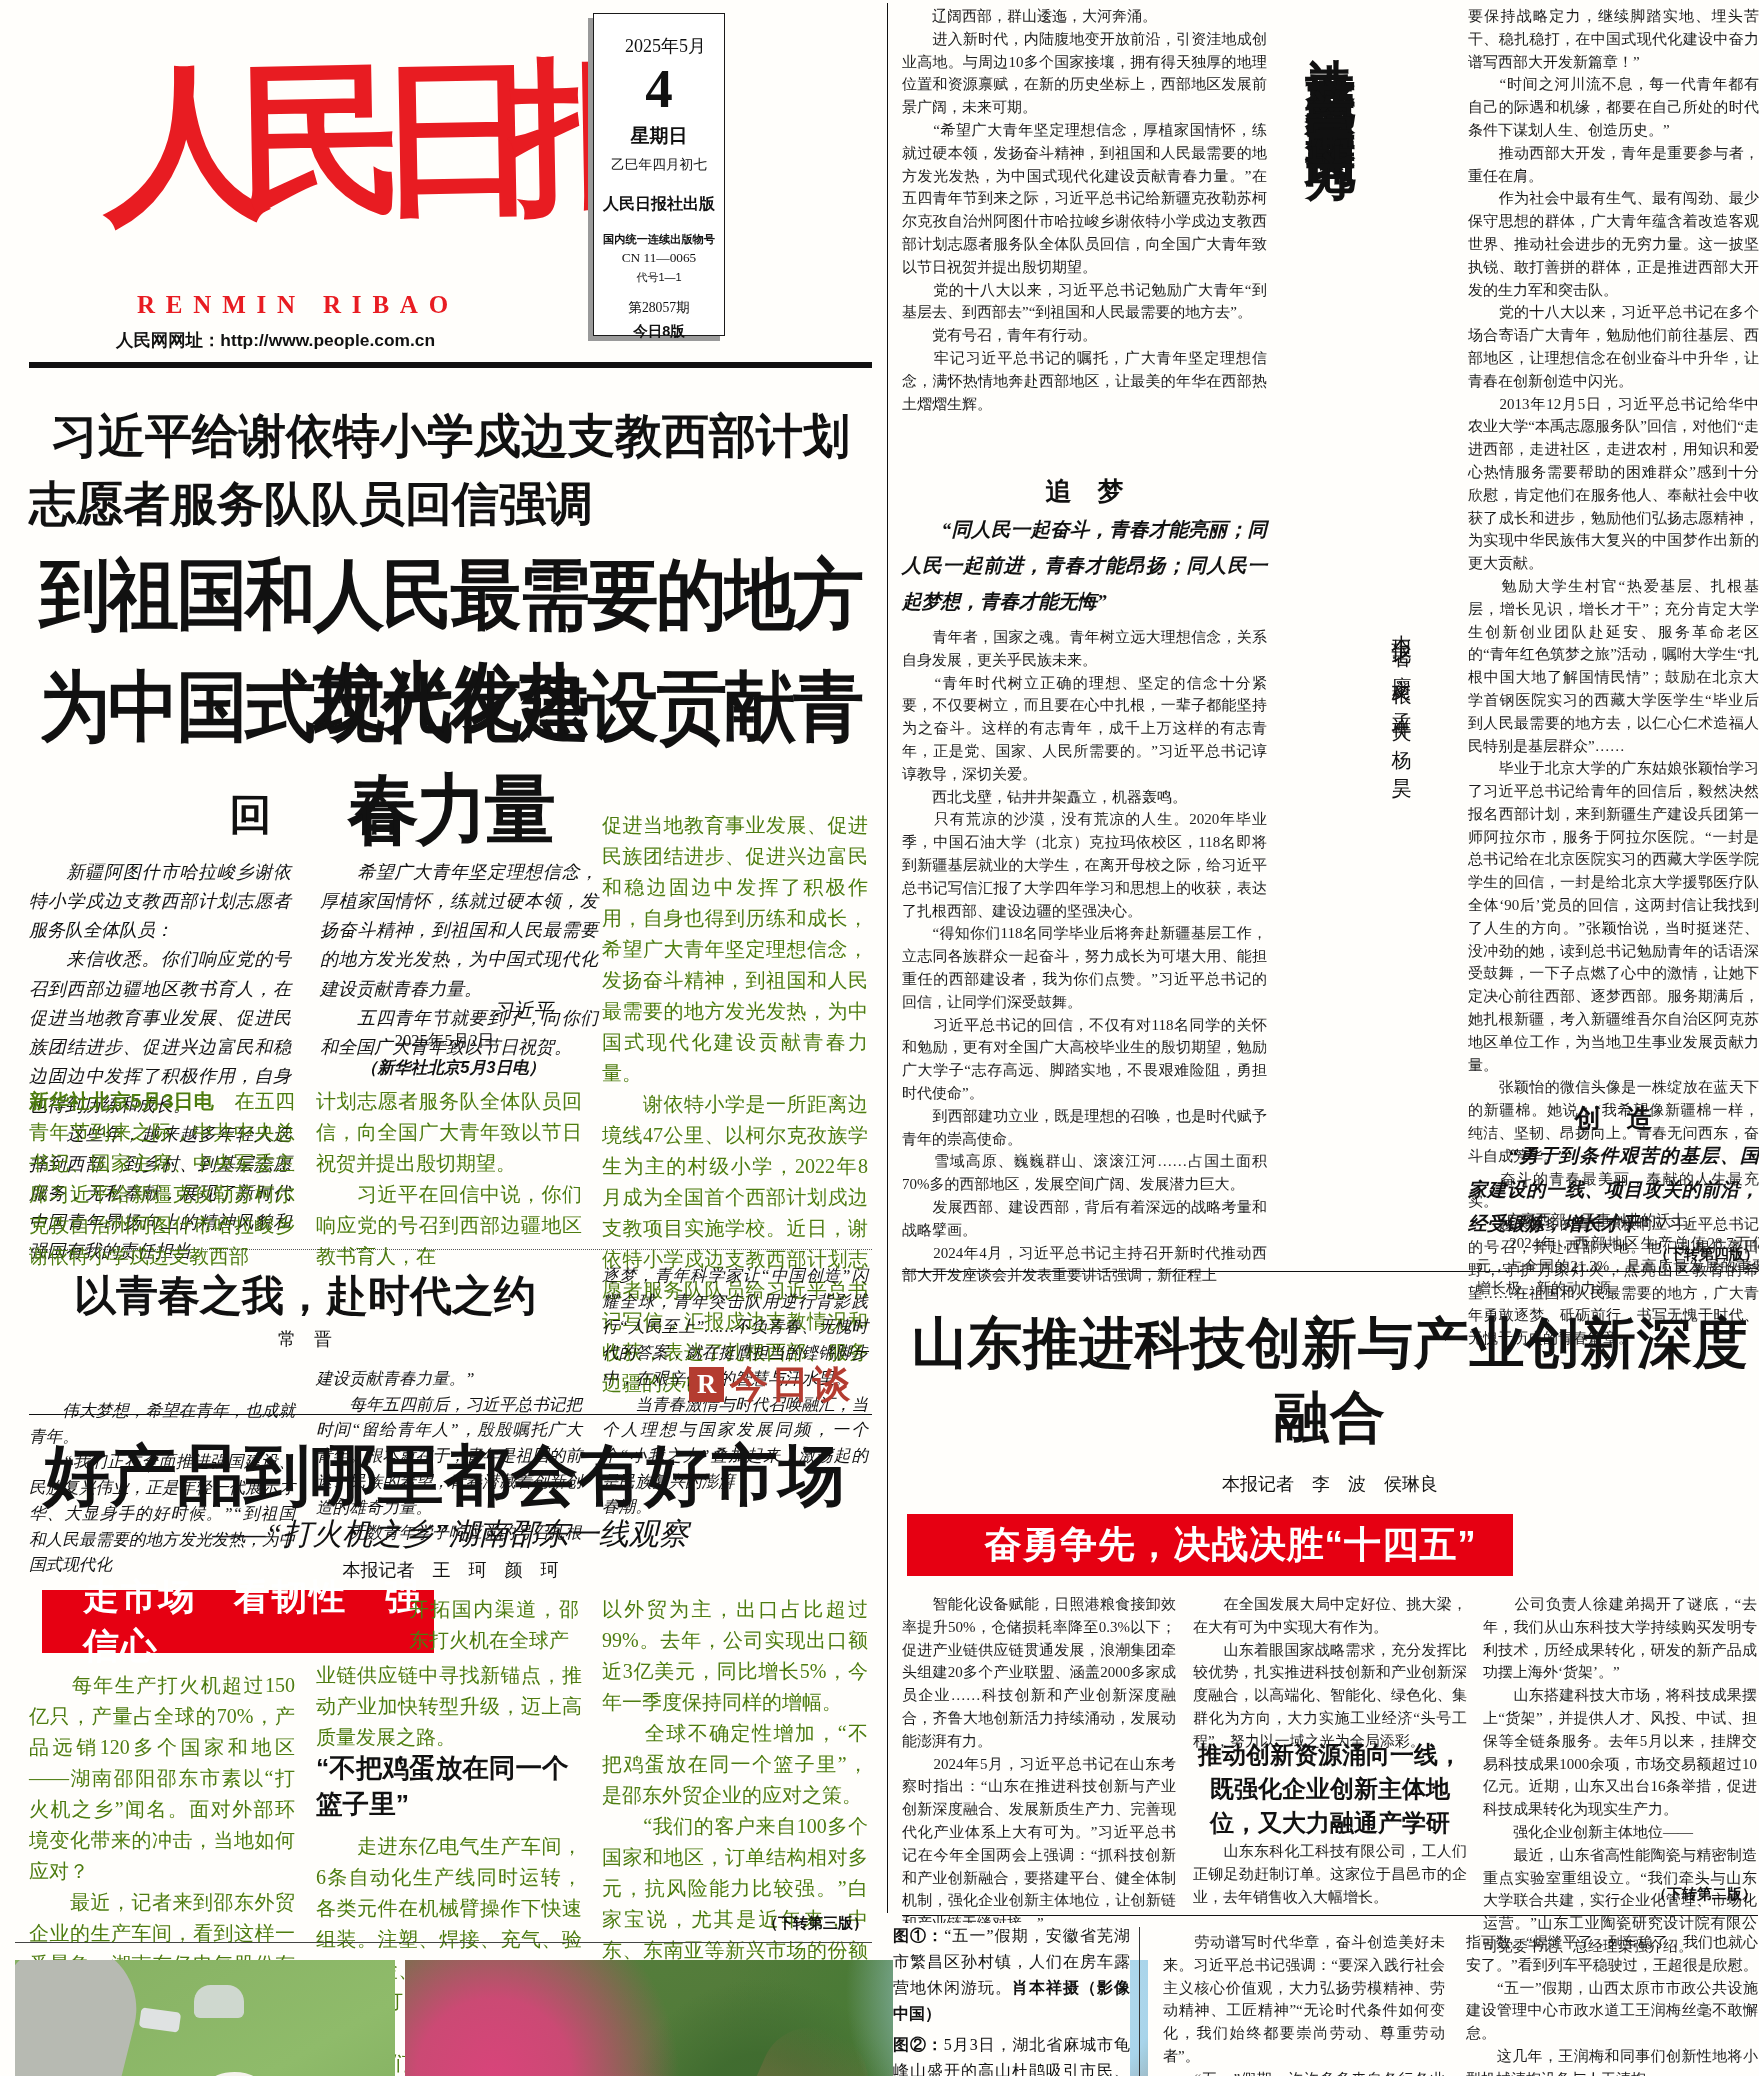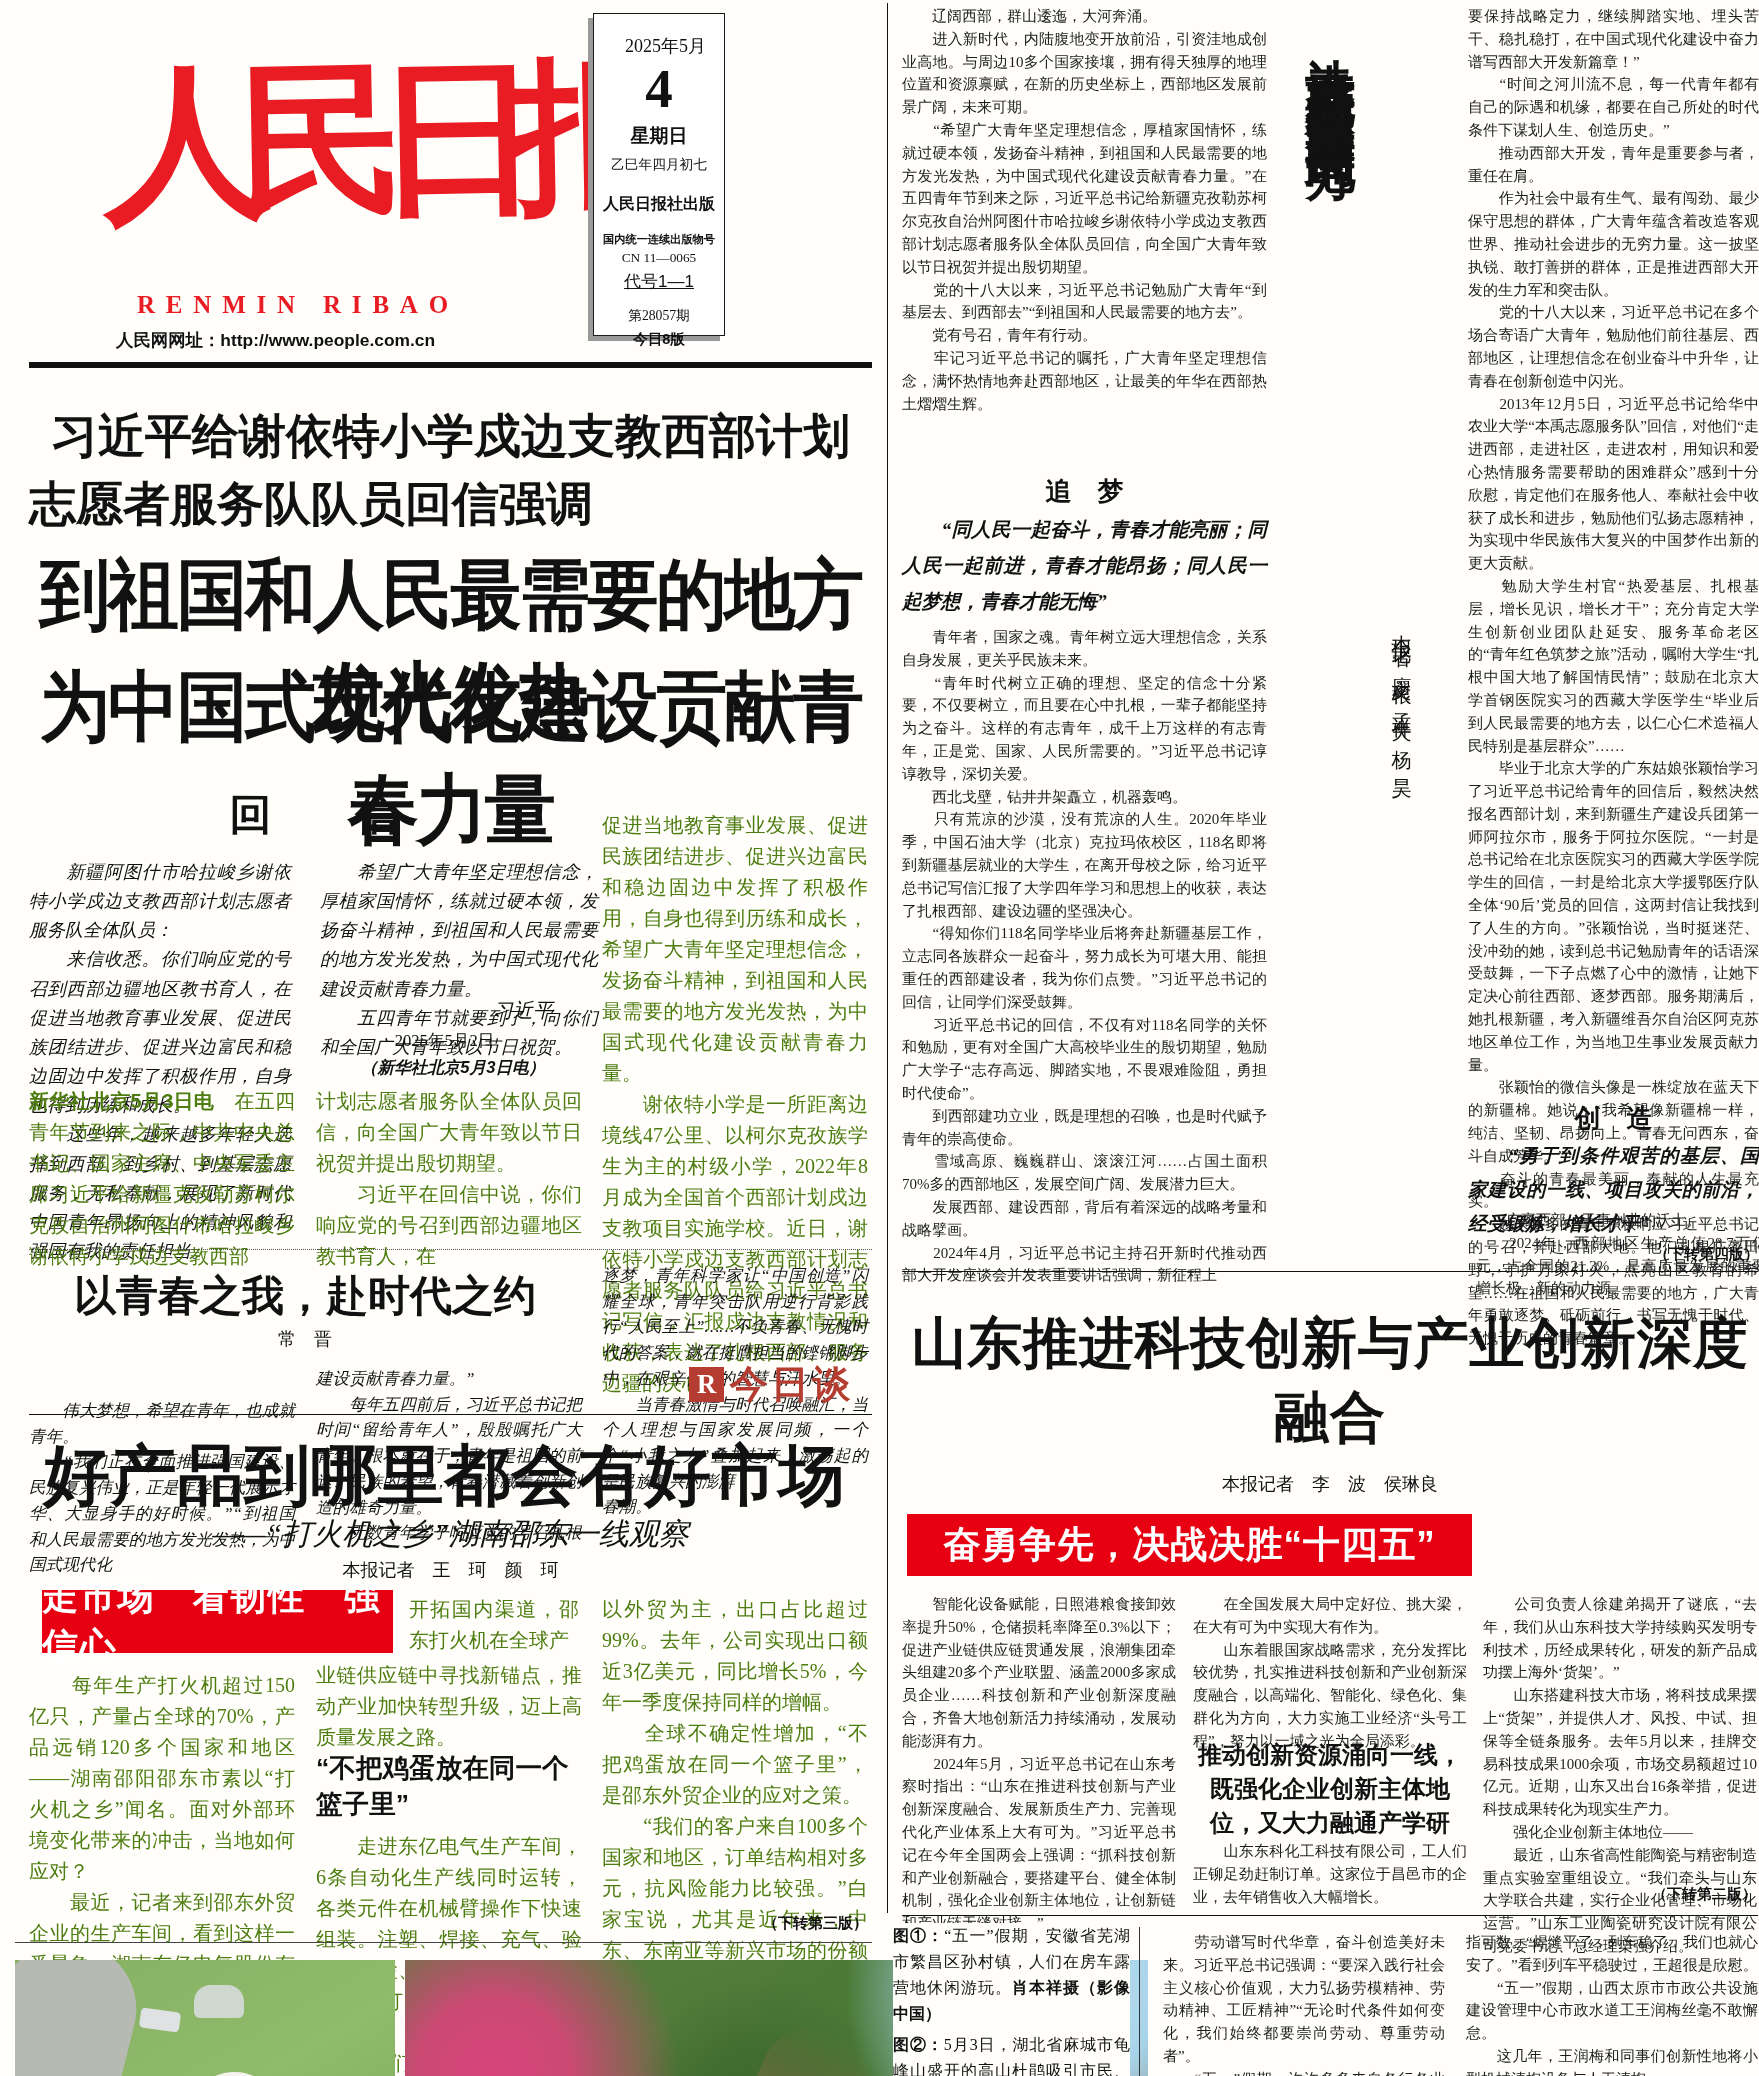--- a/index.html
+++ b/index.html
@@ -8,21 +8,21 @@
   .abs{position:absolute;}
   .serif{font-family:"Liberation Serif",serif;}
   .sans{font-family:"Liberation Sans",sans-serif;}
   .kai{font-family:"Liberation Serif",serif;font-style:italic;}
   .body-text{font-size:20px;line-height:1.55;text-align:justify;white-space:pre-line;color:#4d7c0f;}
   .body-sm{font-size:15px;line-height:1.52;text-align:justify;white-space:pre-line;color:#1c1c1c;}
   .center{text-align:center;}
   .right{text-align:right;}
   .bold{font-weight:bold;}
   .red-box{background:#e60012;color:#fff;display:flex;align-items:center;justify-content:center;
-           font-family:"Liberation Sans",sans-serif;font-weight:900;}
+           font-family:"Liberation Sans",sans-serif;font-weight:900;padding-left:41px;}
   .rule-h{background:#111;}
   .rule-v{background:#111;}
   .dashed{border-top:1.7px dotted #555;}
   .vert{writing-mode:vertical-rl;text-orientation:upright;}
   .jump{font-weight:bold;font-size:15px;}
   .photo{overflow:hidden;}
 </style>
 </head>
 <body>
 
@@ -37,21 +37,21 @@
 
   <div class="abs" style="left:593px;top:13.3px;width:130px;height:321px;border:1.7px solid #1a1a1a;background:#fff;
               box-shadow:-5px 5px 0 #9a9a9a;text-align:center;">
     <div class="serif" style="margin-top:20px;font-size:18px;margin-left:13px;">2025年5月</div>
     <div class="serif" style="font-size:55px;line-height:62px;font-weight:bold;">4</div>
     <div class="sans bold" style="font-size:19px;margin-top:2.5px;">星期日</div>
     <div class="serif" style="font-size:13.7px;margin-top:7.5px;">乙巳年四月初七</div>
     <div class="sans bold" style="font-size:16px;margin-top:20px;">人民日报社出版</div>
     <div class="sans bold" style="font-size:11.2px;margin-top:16.6px;">国内统一连续出版物号</div>
     <div class="serif" style="font-size:13.3px;margin-top:3.3px;">CN 11—0065</div>
-    <div class="sans" style="font-size:17px;margin-top:4.2px;text-decoration:underline;">代号1—1</div>
+    <div class="sans" style="font-size:11px;margin-top:4.2px;">代号1—1</div>
     <div class="serif" style="font-size:13.7px;margin-top:14px;">第28057期</div>
     <div class="sans bold" style="font-size:14.5px;margin-top:4.2px;">今日8版</div>
   </div>
 
   <div class="abs rule-h" style="left:29px;top:362px;width:843px;height:5.8px;"></div>
 
   <div class="abs sans bold center" style="left:29px;top:405px;width:843px;font-size:47px;">习近平给谢依特小学戍边支教西部计划</div>
   <div class="abs sans bold" style="left:29px;top:473px;font-size:47px;">志愿者服务队队员回信强调</div>
   <div class="abs sans center" style="left:16.6px;top:552px;width:868px;font-size:71px;font-weight:900;letter-spacing:-2.5px;transform:scaleY(1.08);">到祖国和人民最需要的地方发光发热</div>
   <div class="abs sans center" style="left:16.6px;top:664px;width:868px;font-size:71px;font-weight:900;letter-spacing:-2.5px;transform:scaleY(1.08);">为中国式现代化建设贡献青春力量</div>

